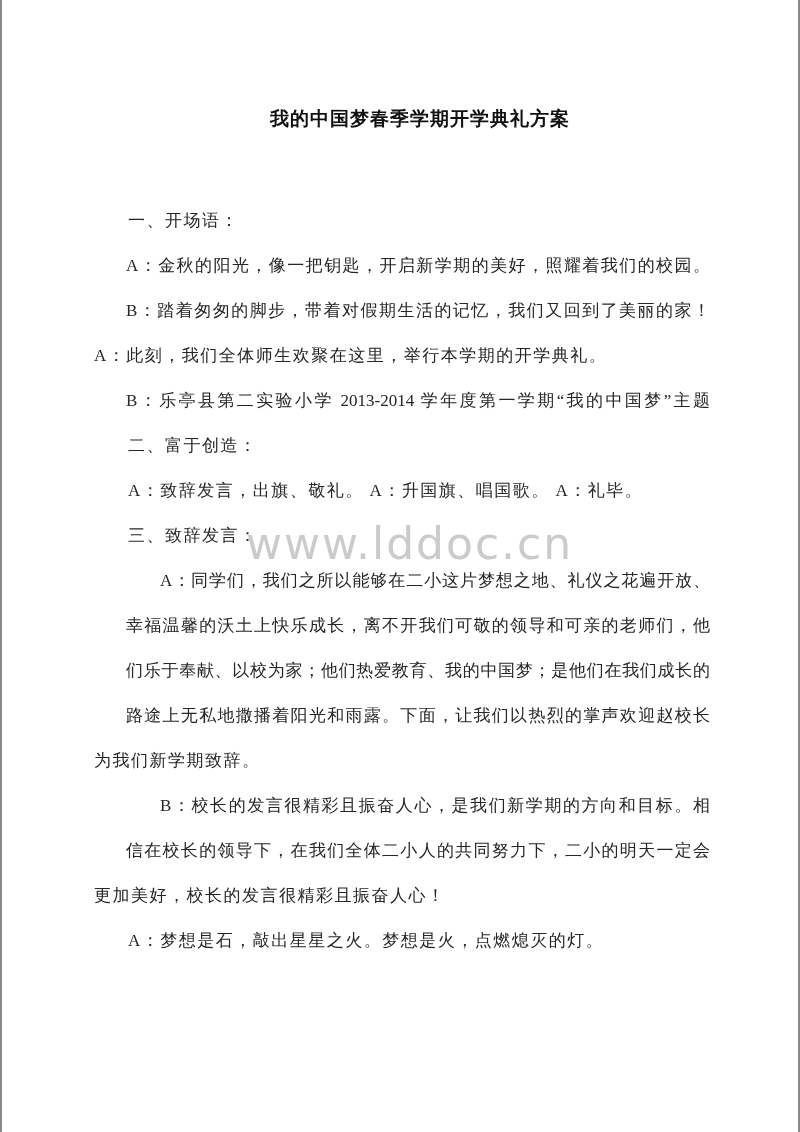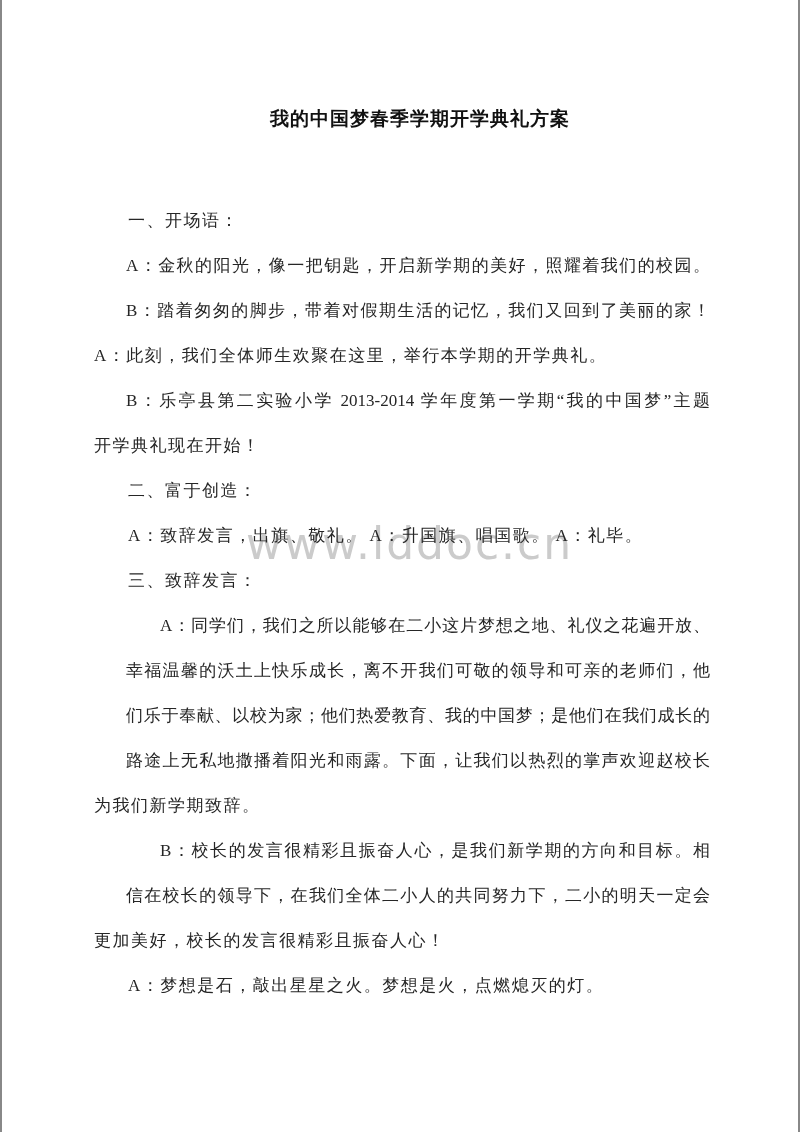--- a/index.html
+++ b/index.html
@@ -68,21 +68,20 @@
 
 <div class="page">
   <h1 class="doc-title">我的中国梦春季学期开学典礼方案</h1>
   <div class="watermark">www.lddoc.cn</div>
   <div class="doc-body">
     <div class="line indent">一、开场语：</div>
     <div class="line full">A：金秋的阳光，像一把钥匙，开启新学期的美好，照耀着我们的校园。</div>
     <div class="line full">B：踏着匆匆的脚步，带着对假期生活的记忆，我们又回到了美丽的家！</div>
     <div class="line">A：此刻，我们全体师生欢聚在这里，举行本学期的开学典礼。</div>
     <div class="line full">B：乐亭县第二实验小学 2013-2014 学年度第一学期“我的中国梦”主题</div>
-    <div class="line">开学典礼现在开始！</div>
     <div class="line indent">二、富于创造：</div>
     <div class="line indent">A：致辞发言，出旗、敬礼。 A：升国旗、唱国歌。 A：礼毕。</div>
     <div class="line indent">三、致辞发言：</div>
     <div class="line indent full">A：同学们，我们之所以能够在二小这片梦想之地、礼仪之花遍开放、</div>
     <div class="line full">幸福温馨的沃土上快乐成长，离不开我们可敬的领导和可亲的老师们，他</div>
     <div class="line full">们乐于奉献、以校为家；他们热爱教育、我的中国梦；是他们在我们成长的</div>
     <div class="line full">路途上无私地撒播着阳光和雨露。下面，让我们以热烈的掌声欢迎赵校长</div>
     <div class="line">为我们新学期致辞。</div>
     <div class="line indent full">B：校长的发言很精彩且振奋人心，是我们新学期的方向和目标。相</div>
     <div class="line full">信在校长的领导下，在我们全体二小人的共同努力下，二小的明天一定会</div>

